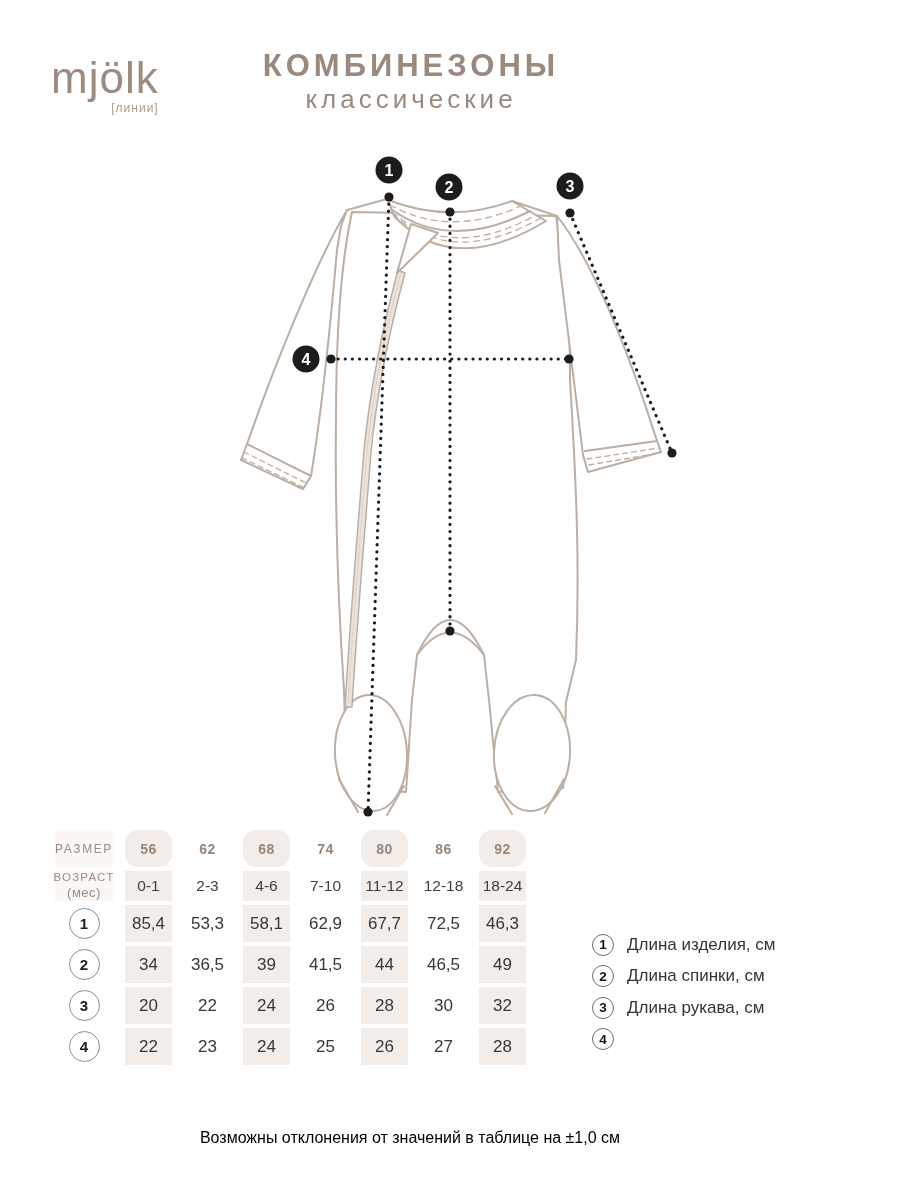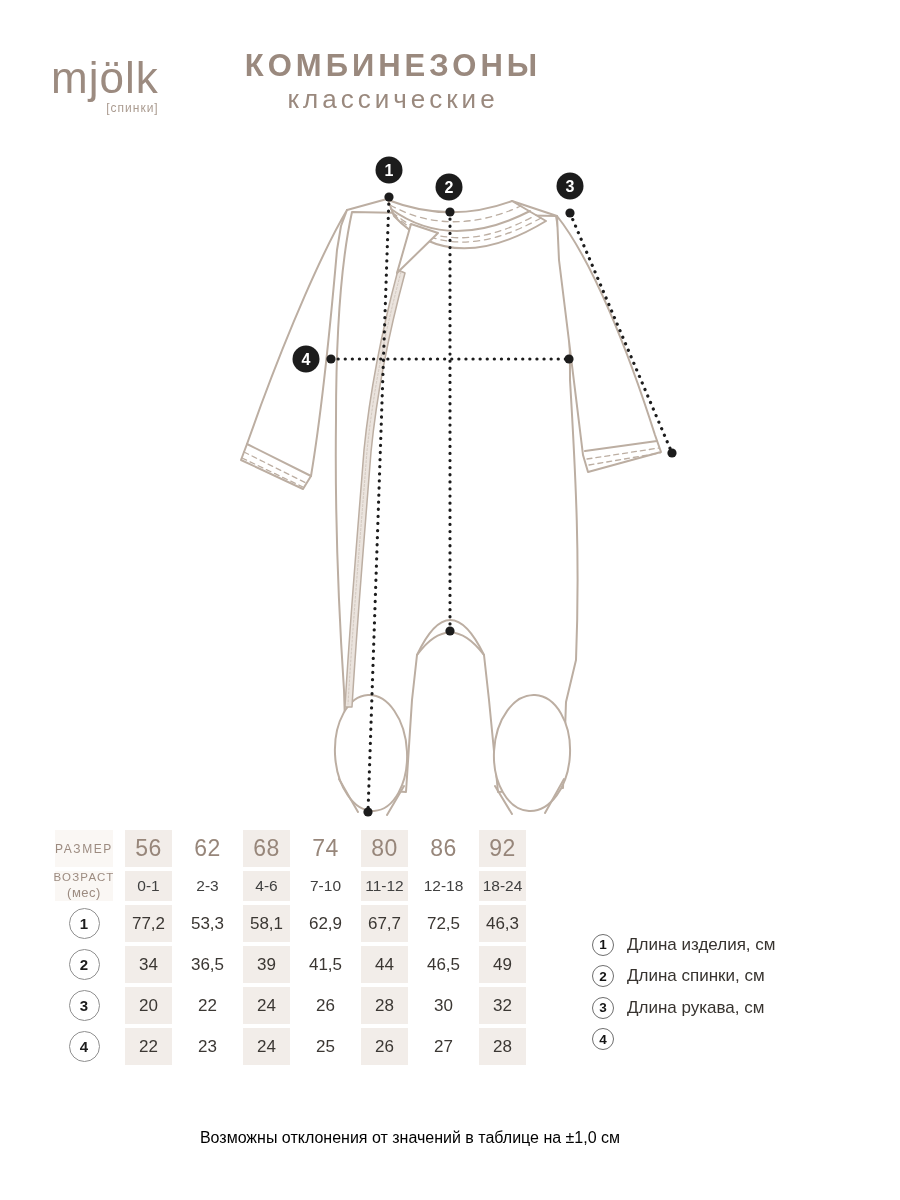--- a/index.html
+++ b/index.html
@@ -4,41 +4,41 @@
 <style>
   * { margin:0; padding:0; box-sizing:border-box; }
   html,body { width:900px; height:1200px; background:#ffffff;
     font-family:"Liberation Sans","DejaVu Sans",sans-serif; }
   .page { position:relative; width:900px; height:1200px; overflow:hidden; background:#fff; }
 
   
   .logo { position:absolute; left:51px; top:56px; color:#9c8b80; }
   .logo-word { font-size:44px; font-weight:300; letter-spacing:1px; line-height:1; }
   .logo-sub { font-size:12px; letter-spacing:1px; color:#ab9c91; text-align:right; margin-top:1px; }
-  .titles { position:absolute; left:43px; top:48px; width:700px; text-align:center; color:#9a897e; }
+  .titles { position:absolute; left:61px; top:48px; width:700px; text-align:center; color:#9a897e; }
   .title-main { font-size:31px; font-weight:700; letter-spacing:4px; }
   .title-sub { font-size:26px; font-weight:400; letter-spacing:4px; }
 
   
   svg.diagram { position:absolute; left:0; top:0; width:900px; height:1200px; }
   .marker-num { fill:#ffffff; font-size:16px; font-weight:700;
     font-family:"Liberation Sans","DejaVu Sans",sans-serif; text-anchor:middle; }
 
   
   .size-table { position:absolute; left:55px; top:830px; display:grid;
     grid-template-columns:58px repeat(7,47px);
     grid-template-rows:37px 30px repeat(4,37px);
     column-gap:12px; row-gap:4px; }
   .cell { display:flex; align-items:center; justify-content:center; text-align:center; }
   .beige { background:#f2ede9; }
   .labelbg { background:#faf7f4; }
   .size-label { font-size:12px; letter-spacing:1.6px; color:#9c8b80; }
   .age-label { font-size:11.5px; letter-spacing:1.2px; color:#9c8b80; line-height:1.2; }
   .age-label .sub { font-size:13px; letter-spacing:.5px; display:block; }
-  .size-num { font-size:23px; font-weight:400; color:#97867a; letter-spacing:.5px; }
+  .size-num { font-size:14px; font-weight:700; color:#97867a; letter-spacing:.5px;border-radius:13px; }
   .age-num { font-size:15.5px; color:#404040; }
   .val { font-size:17px; color:#3b3733; }
   .row-circle { width:31px; height:31px; border:1.6px solid #8f8f8f; border-radius:50%;
     display:flex; align-items:center; justify-content:center;
     font-size:15px; font-weight:700; color:#1c1c1c; }
 
   
   .legend { position:absolute; left:592px; top:929px; }
   .legend-item { display:flex; align-items:center; height:31.5px; gap:13px; }
   .legend-circle { width:22px; height:22px; border:1.6px solid #6e6e6e; border-radius:50%;
@@ -50,21 +50,21 @@
   .footer-note { position:absolute; left:0; top:1129px; width:820px; text-align:center;
     font-size:16px; color:#000000; }
 </style>
 </head>
 <body>
 
 <div class="page">
 
   <div class="logo">
     <div class="logo-word">mjölk</div>
-    <div class="logo-sub">[спинки]</div>
+    <div class="logo-sub">[линии]</div>
   </div>
 
   <div class="titles">
     <div class="title-main">КОМБИНЕЗОНЫ</div>
     <div class="title-sub">классические</div>
   </div>
 
   <svg class="diagram" viewBox="0 0 900 1200">
     <g stroke="#bcaea2" stroke-width="2" fill="none" stroke-linejoin="round" stroke-linecap="round">
 
@@ -158,21 +158,21 @@
       <div class="cell age-num beige">0-1</div>
       <div class="cell age-num">2-3</div>
       <div class="cell age-num beige">4-6</div>
       <div class="cell age-num">7-10</div>
       <div class="cell age-num beige">11-12</div>
       <div class="cell age-num">12-18</div>
       <div class="cell age-num beige">18-24</div>
       <div class="cell">
         <div class="row-circle">1</div>
       </div>
-      <div class="cell val beige">77,2</div>
+      <div class="cell val beige">85,4</div>
       <div class="cell val">53,3</div>
       <div class="cell val beige">58,1</div>
       <div class="cell val">62,9</div>
       <div class="cell val beige">67,7</div>
       <div class="cell val">72,5</div>
       <div class="cell val beige">46,3</div>
       <div class="cell">
         <div class="row-circle">2</div>
       </div>
       <div class="cell val beige">34</div>

